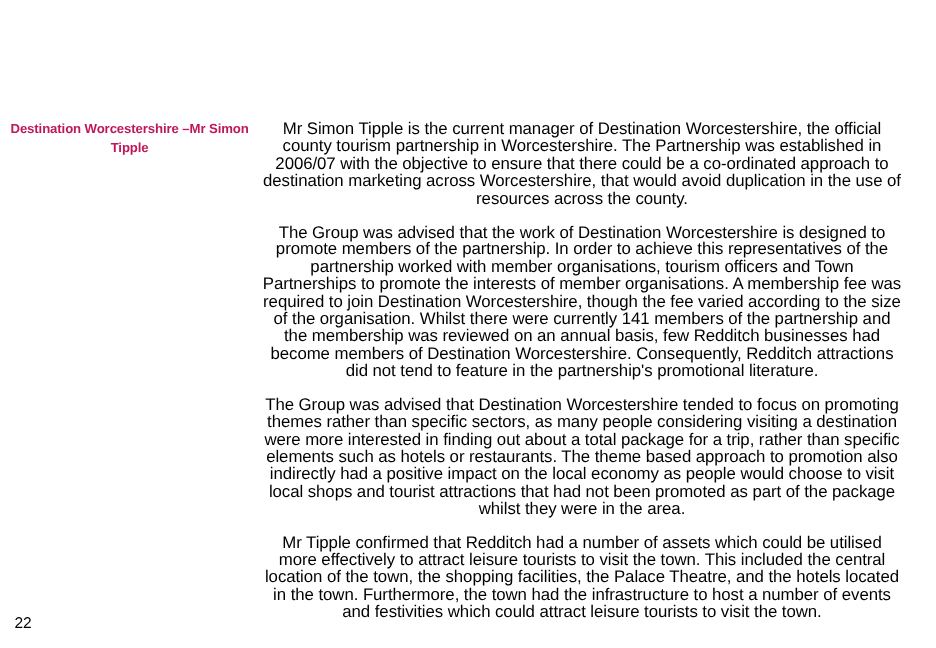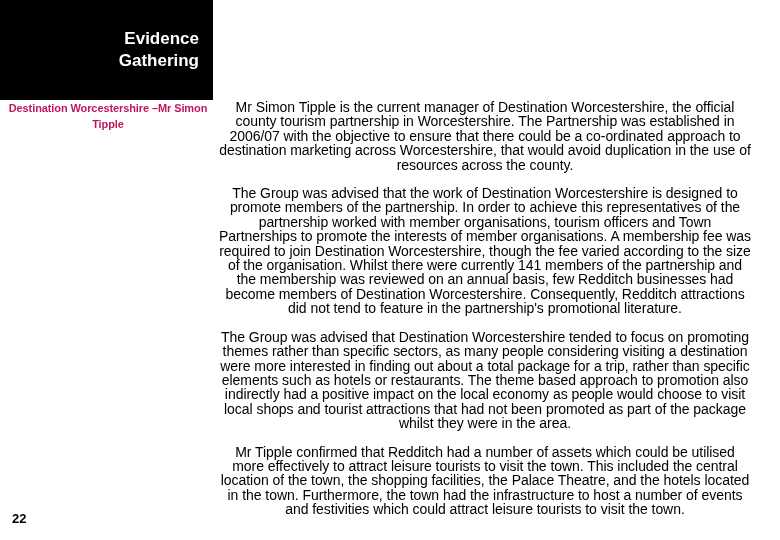--- a/index.html
+++ b/index.html
@@ -92,33 +92,29 @@
     font-weight: bold;
     letter-spacing: 0.15px;
     white-space: nowrap;
   }
   .slide-number {
     position: absolute;
     left: 12px;
     top: 511px;
     color: #000000;
     font-size: 13px;
-    font-weight: bold;
+    font-weight: normal;
     letter-spacing: 0px;
   }
 </style>
 </head>
 <body>
 
 <div id="slide">
 
-  <div class="title-banner">
-    <div class="title-text">Evidence
-Gathering</div>
-  </div>
 
   <div class="side-caption">Destination Worcestershire –Mr Simon Tipple</div>
 
   <div class="body-column">
     <p class="body-para">Mr Simon Tipple is the current manager of Destination Worcestershire, the official county tourism partnership in Worcestershire.  The Partnership was established in 2006/07 with the objective to ensure that there could be a co-ordinated approach to destination marketing across Worcestershire, that would avoid duplication in the use of resources across the county.</p>
     <p class="body-para">The Group was advised that the work of Destination Worcestershire is designed to promote members of the partnership.  In order to achieve this representatives of the partnership worked with member organisations, tourism officers and Town Partnerships to promote the interests of member organisations.  A membership fee was required to join Destination Worcestershire, though the fee varied according to the size of the organisation.  Whilst there were currently 141 members of the partnership and the membership was reviewed on an annual basis, few Redditch businesses had become members of Destination Worcestershire.  Consequently, Redditch attractions did not tend to feature in the partnership's promotional literature.</p>
     <p class="body-para">The Group was advised that Destination Worcestershire tended to focus on promoting themes rather than specific sectors, as many people considering visiting a destination were more interested in finding out about a total package for a trip, rather than specific elements such as hotels or restaurants.  The theme based approach to promotion also indirectly had a positive impact on the local economy as people would choose to visit local shops and tourist attractions that had not been promoted as part of the package whilst they were in the area.</p>
     <p class="body-para">Mr Tipple confirmed that Redditch had a number of assets which could be utilised more effectively to attract leisure tourists to visit the town.  This included the central location of the town, the shopping facilities, the Palace Theatre, and the hotels located in the town.  Furthermore, the town had the infrastructure to host a number of events and festivities which could attract leisure tourists to visit the town.</p>
   </div>
 

